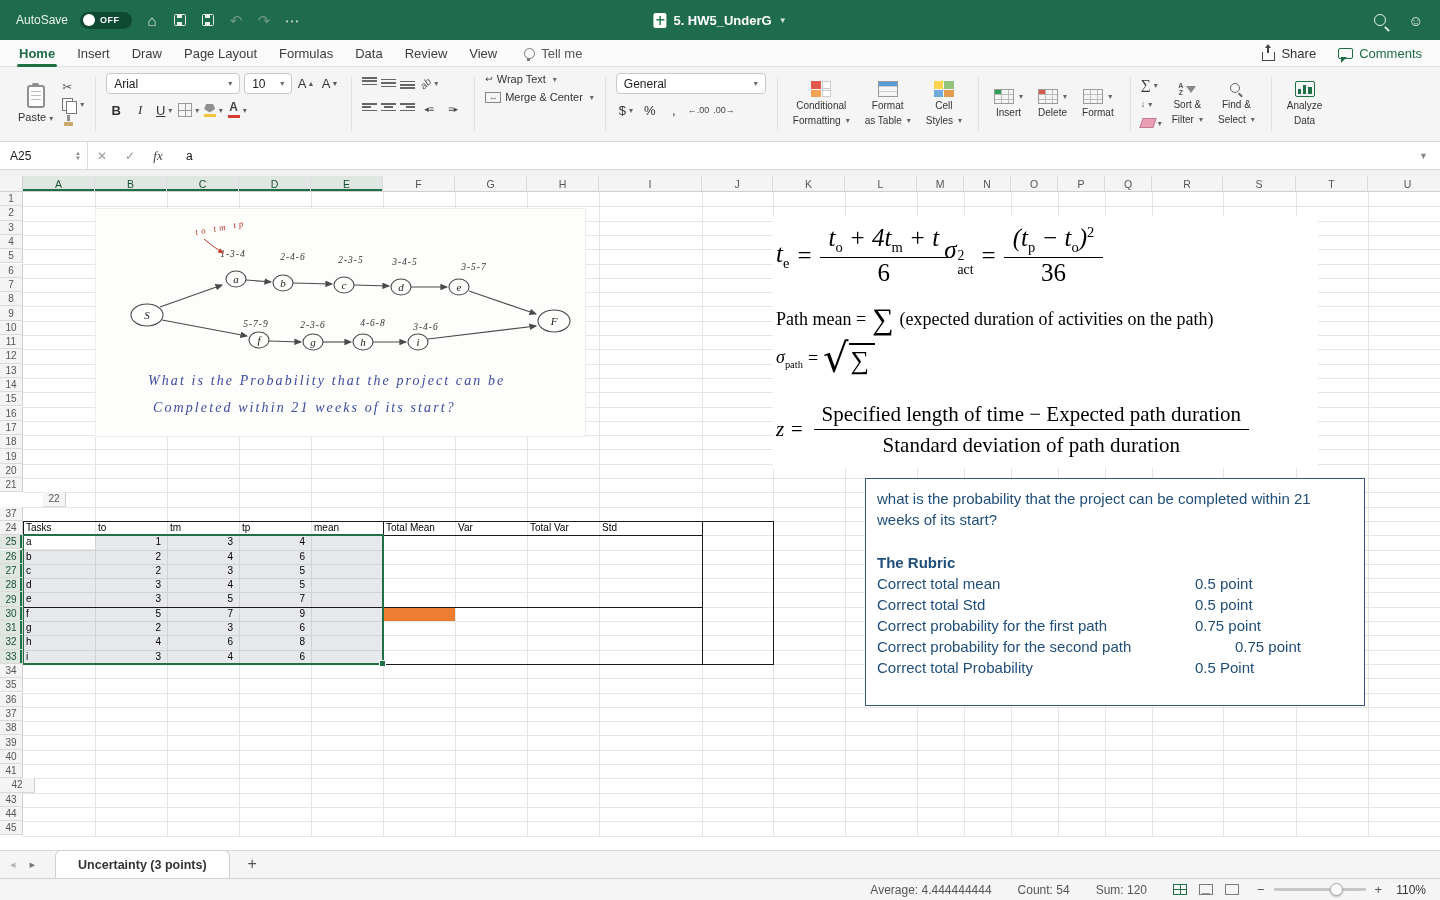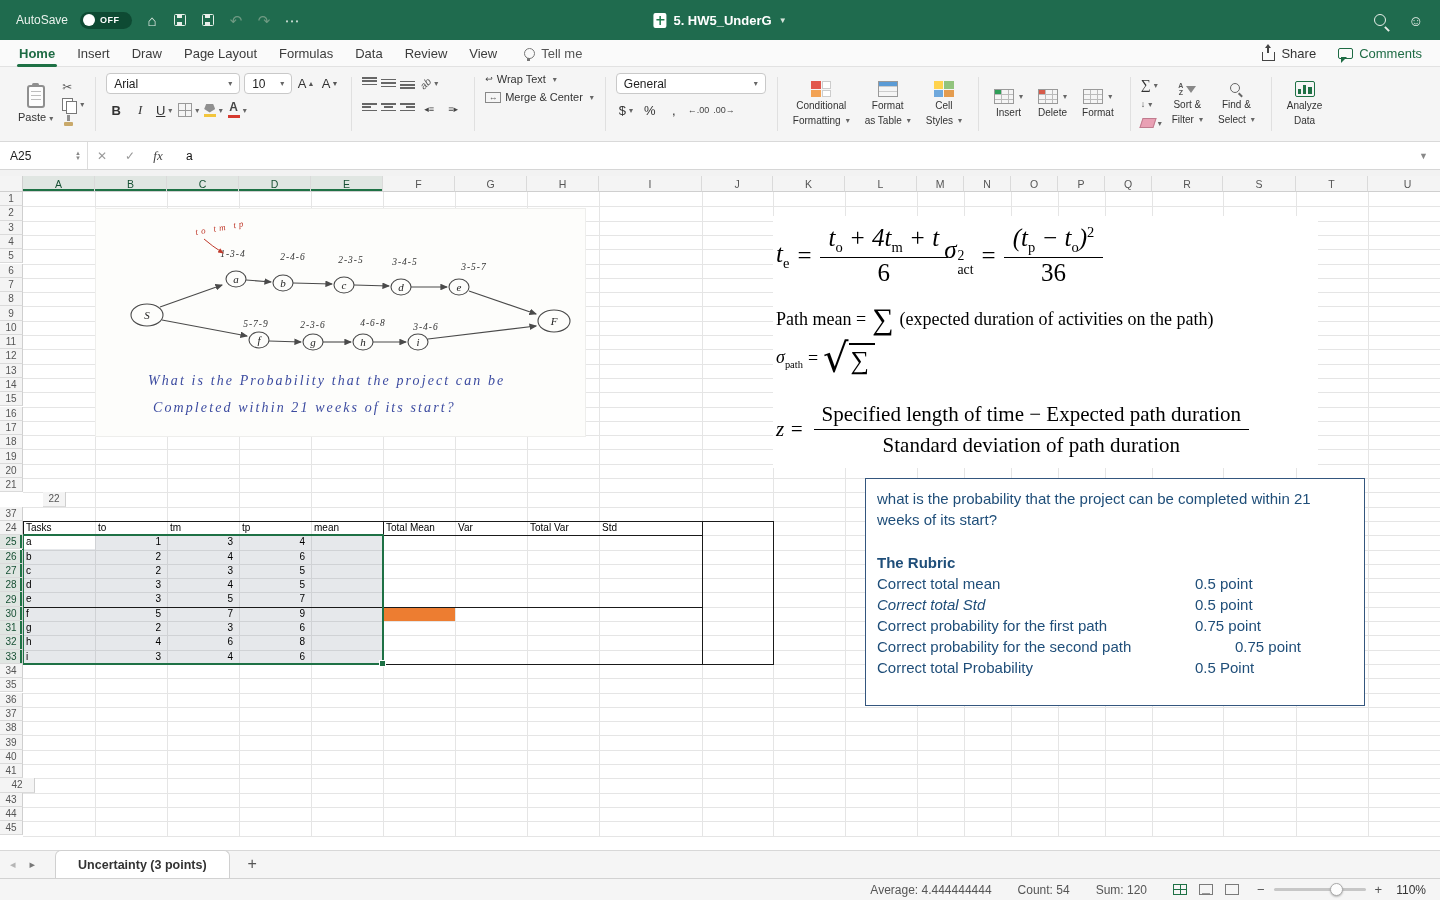--- a/index.html
+++ b/index.html
@@ -840,21 +840,21 @@
 
     <div class="rubric">
       <div class="rq">what is the probability that the project can be completed within 21 weeks of its start?</div>
       <div class="rh">The Rubric</div>
       <div id="rubric-items">
           <div class="ritem" style="position: static;">
             <div class="rlabel" style="position: static;">Correct total mean</div>
             <div class="rpts" style="position: static;">0.5 point</div>
           </div>
           <div class="ritem" style="position: static;">
-            <div class="rlabel" style="position: static; font-style: italic;">Correct total Std</div>
+            <div class="rlabel" style="position: static;">Correct total Std</div>
             <div class="rpts" style="position: static;">0.5 point</div>
           </div>
           <div class="ritem" style="position: static;">
             <div class="rlabel" style="position: static;">Correct probability for the first path</div>
             <div class="rpts" style="position: static;">0.75 point</div>
           </div>
           <div class="ritem" style="position: static; gap: 40px;">
             <div class="rlabel" style="position: static;">Correct probability for the second path</div>
             <div class="rpts" style="position: static;">0.75 point</div>
           </div>

